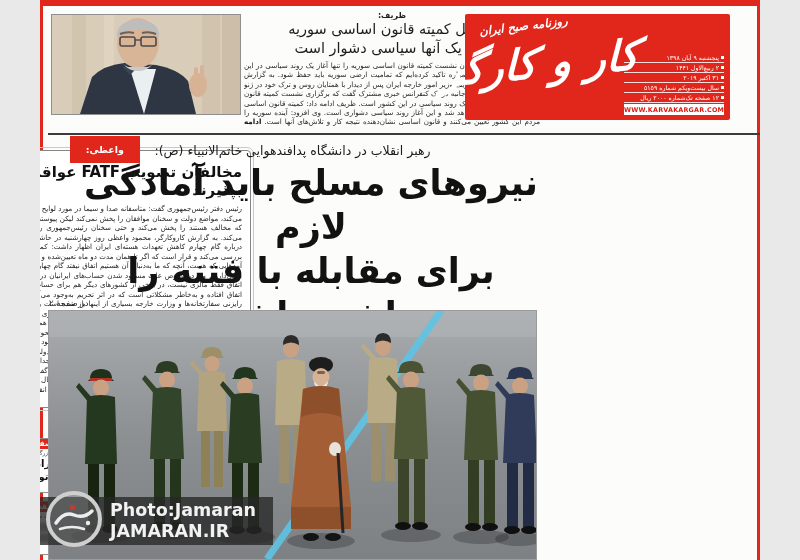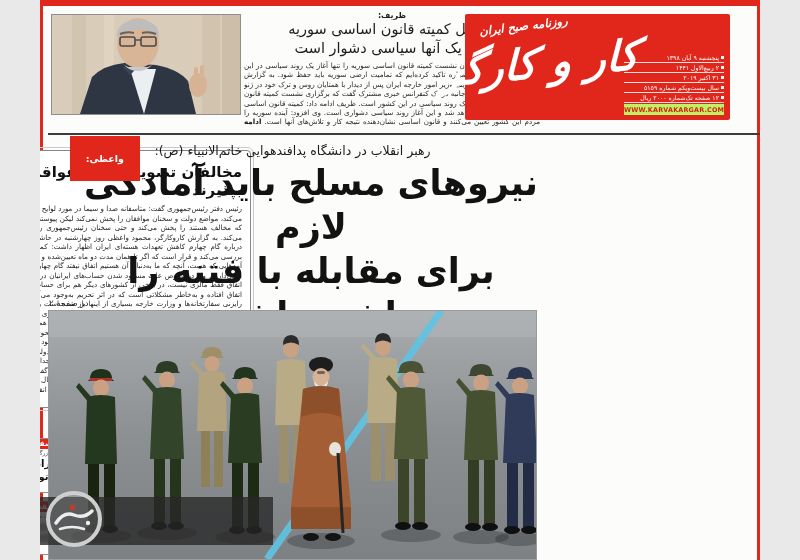--- a/index.html
+++ b/index.html
@@ -31,32 +31,32 @@
   .masthead-tagline { position:absolute; top:5px; left:14px; color:#fff; font-size:11.5px;
               font-weight:bold; transform:rotate(-7deg); font-style:italic; }
   .masthead-title { position:absolute; left:14px; top:26px; width:160px; text-align:center;
               color:#fff; font-size:42px; font-weight:bold; line-height:44px;
               transform:rotate(-5deg) skewX(-6deg); font-style:italic; white-space:nowrap; }
   .masthead-info { position:absolute; right:6px; top:39px; width:100px; }
   .info-line { display:flex; align-items:center; gap:2px; color:#fff; font-size:6.2px;
               border-bottom:1px solid rgba(255,255,255,.85); padding:1px 0;
               white-space:nowrap; overflow:hidden; }
   .sq { width:3px; height:3px; background:#fff; flex:0 0 auto; }
-  .masthead-site { position:absolute; right:6px; bottom:5px; width:100px; background:#bef264;
+  .masthead-site { position:absolute; right:6px; bottom:5px; width:100px; background:#ffffff;
               color:#d81f15; font-size:6.4px; font-weight:bold; text-align:center;
               padding:1.5px 0; direction:ltr; letter-spacing:.2px; }
 
   .sep-line { position:absolute; left:8px; top:133px; width:784px; height:2px; background:#3c3c3c; }
 
   
   .fatf-box { position:absolute; right:509px; top:150px; width:283px; height:258px;
               border:1px solid #858585; outline:1px solid #c9c9c9; outline-offset:2px;
               border-radius:4px; background:#fff; padding:12px 8px 6px; overflow:hidden; }
   .fatf-badge { position:absolute; top:136px; right:620px; z-index:3; background:#e1261c;
-              color:#fff; font-size:9.5px; font-weight:bold; padding:17px 16px; }
+              color:#fff; font-size:9.5px; font-weight:bold; padding:8px 16px; }
   .fatf-headline { text-align:right; font-size:15px; font-weight:bold; color:#111;
               line-height:18px; letter-spacing:-.3px; margin-bottom:5px; }
   .fatf-body { font-size:7.1px; line-height:9.5px; text-align:justify; color:#262626; }
 
   
   .news-grid { position:absolute; right:509px; top:438px; width:283px; height:117px;
               display:grid; grid-template-columns:1fr 1fr; grid-template-rows:1fr 1fr;
               gap:8px 6px; }
   .news-box { position:relative; border:1px solid #8f8f8f; border-radius:7px; background:#fff;
               padding-top:8px; text-align:center; overflow:hidden; }
@@ -337,15 +337,19 @@
   </div>
 
   <div class="watermark">
     <svg class="wm-logo" width="60" height="60" viewBox="0 0 60 60">
       <circle cx="30" cy="30" r="26" fill="rgba(235,235,235,.18)" stroke="#cfcfcf" stroke-width="4"></circle>
       <path d="M12,34 Q20,22 30,26 Q40,30 48,22" stroke="#ededed" stroke-width="3.5" fill="none" stroke-linecap="round"></path>
       <path d="M16,40 Q28,36 40,40" stroke="#ededed" stroke-width="2.5" fill="none" stroke-linecap="round"></path>
       <circle cx="44" cy="34" r="2.2" fill="#ededed"></circle>
       <rect x="26" y="16" width="5" height="5" fill="#c23a30"></rect>
     </svg>
+    <div class="wm-text">
+      <div>Photo:Jamaran</div>
+      <div>JAMARAN.IR</div>
+    </div>
   </div>
 
 </div>
 
 </body></html>

